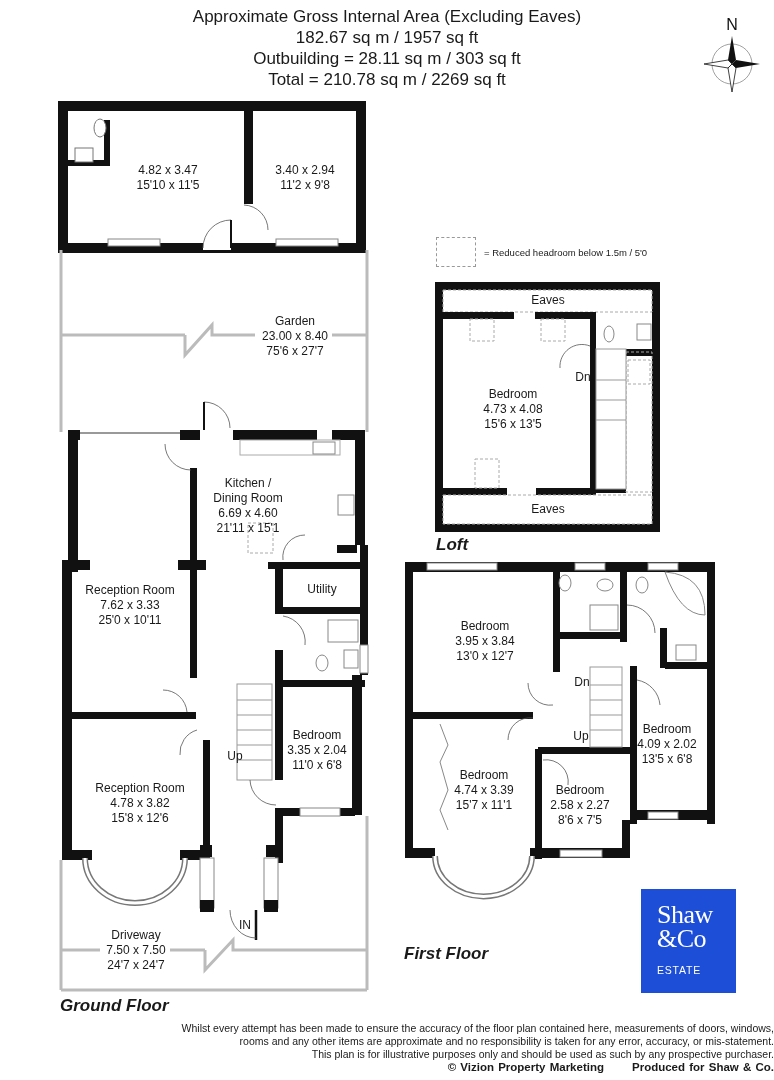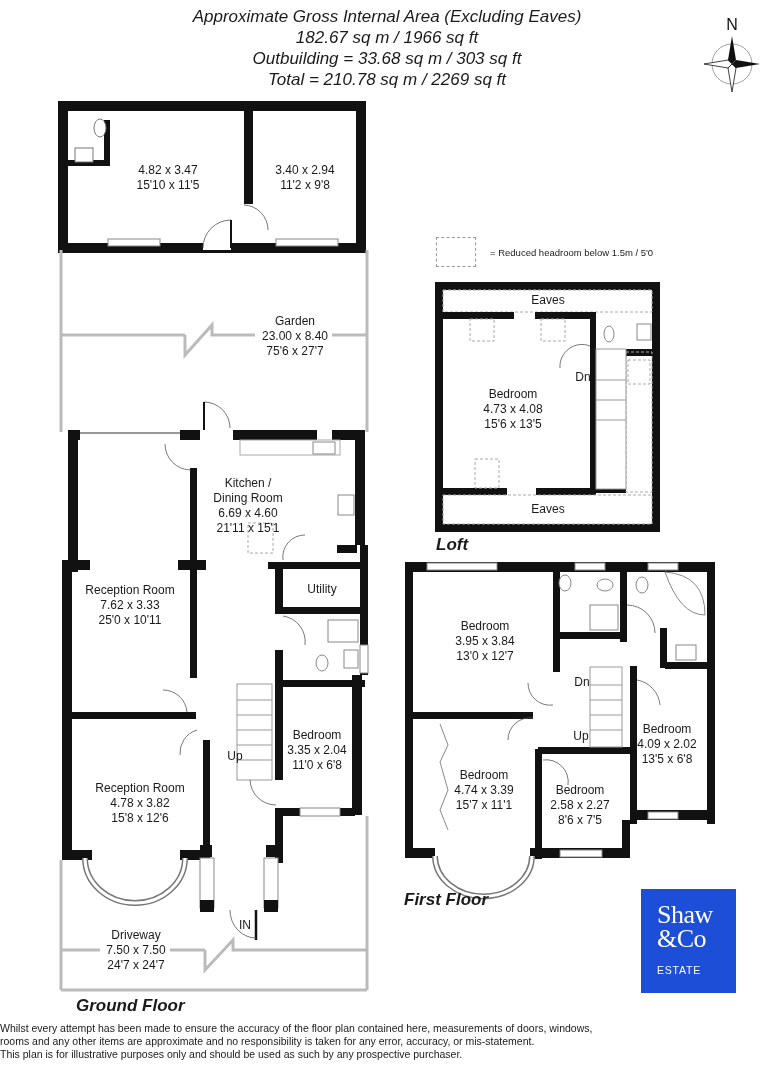--- a/index.html
+++ b/index.html
@@ -1,38 +1,38 @@
 <!DOCTYPE html>
 <html><head>
 <meta charset="utf-8">
 <style>
   html, body { margin:0; padding:0; background:#ffffff; }
   body { width:774px; height:1080px; position:relative; overflow:hidden; font-family:"Liberation Sans", sans-serif; color:#1a1a1a; }
-  .header { position:absolute; top:6px; left:0; width:774px; text-align:center; font-size:17px; line-height:21px;font-style:italic; }
+  .header { position:absolute; top:6px; left:0; width:774px; text-align:center; font-size:17px; line-height:21px; }
   .header div { white-space:nowrap; }
   .compass { position:absolute; left:700px; top:14px; width:64px; height:80px; }
   .plan { position:absolute; left:0; top:0; }
   .lbl { font-family:"Liberation Sans", sans-serif; font-size:12px; fill:#1a1a1a; text-anchor:middle; }
   .floor-title { position:absolute; font-weight:bold; font-size:17px;font-style:italic; }
   .logo { position:absolute; left:641px; top:889px; width:95px; height:104px; background:#1d4ed8; color:#fff; box-sizing:border-box; padding:14px 0 0 16px; }
   .logo .brand { font-family:"Liberation Serif", serif; font-size:26px; line-height:24px; letter-spacing:-0.5px; }
   .logo .sub { font-size:10.5px; line-height:13px; letter-spacing:0.8px; margin-top:13px; }
-  .legend { position:absolute; left:436px; top:237px; display:flex; align-items:center; gap:14px; font-size:9.5px; }
+  .legend { position:absolute; left:436px; top:237px; display:flex; align-items:center; gap:8px; font-size:9.5px; }
   .legend .box { width:40px; height:30px; border:1px dashed #999; box-sizing:border-box; }
-  .disclaimer { position:absolute; left:0; top:1022px; width:774px; text-align:left; font-size:10.5px; line-height:13px; }
+  .disclaimer { position:absolute; left:0; top:1022px; width:774px; text-align:right; font-size:10.5px; line-height:13px; }
   .credits { font-weight:bold; font-size:11.5px; word-spacing:1px; }
   .credits span + span { margin-left:28px; }
 </style>
 </head>
 <body>
 
 <div class="header">
   <div>Approximate Gross Internal Area (Excluding Eaves)</div>
-  <div>182.67 sq m / 1966 sq ft</div>
-  <div>Outbuilding = 33.68 sq m / 303 sq ft</div>
+  <div>182.67 sq m / 1957 sq ft</div>
+  <div>Outbuilding = 28.11 sq m / 303 sq ft</div>
   <div>Total = 210.78 sq m / 2269 sq ft</div>
 </div>
 
 <svg class="compass" viewBox="0 0 64 80">
   <text x="32" y="16" font-family="Liberation Sans, sans-serif" font-size="16" text-anchor="middle" fill="#111">N</text>
   <circle cx="32" cy="50" r="20" fill="none" stroke="#888" stroke-width="0.8"></circle>
   <polygon points="32,22 36,46 32,50 28,46" fill="#111"></polygon>
   <polygon points="32,78 28,54 32,50 36,54" fill="#fff" stroke="#111" stroke-width="0.8"></polygon>
   <polygon points="4,50 28,46 32,50 28,54" fill="#fff" stroke="#111" stroke-width="0.8"></polygon>
   <polygon points="60,50 36,54 32,50 36,46" fill="#111"></polygon>
@@ -263,27 +263,30 @@
     <text class="lbl" x="581" y="740">Up</text>
   </g>
 </svg>
 
 <div class="legend">
   <div class="box"></div>
   <span>= Reduced headroom below 1.5m / 5'0</span>
 </div>
 
 <div class="floor-title" style="left:436px; top:535px;">Loft</div>
-<div class="floor-title" style="left:404px; top:890px;">First Floor</div>
-<div class="floor-title" style="left:76px; top:996px;">Ground Floor</div>
+<div class="floor-title" style="left:404px; top:944px;">First Floor</div>
+<div class="floor-title" style="left:60px; top:996px;">Ground Floor</div>
 
 <div class="logo">
   <div class="brand">Shaw</div>
   <div class="brand">&amp;Co</div>
   <div class="sub">ESTATE</div>
   <div class="sub" style="margin-top:17px">AGENTS</div>
 </div>
 
 <div class="disclaimer">
   <div>Whilst every attempt has been made to ensure the accuracy of the floor plan contained here, measurements of doors, windows,</div>
   <div>rooms and any other items are approximate and no responsibility is taken for any error, accuracy, or mis-statement.</div>
   <div>This plan is for illustrative purposes only and should be used as such by any prospective purchaser.</div>
+  <div class="credits">
+    <span>© Vizion Property Marketing</span><span>Produced for Shaw &amp; Co.</span>
+  </div>
 </div>
 
 </body></html>

